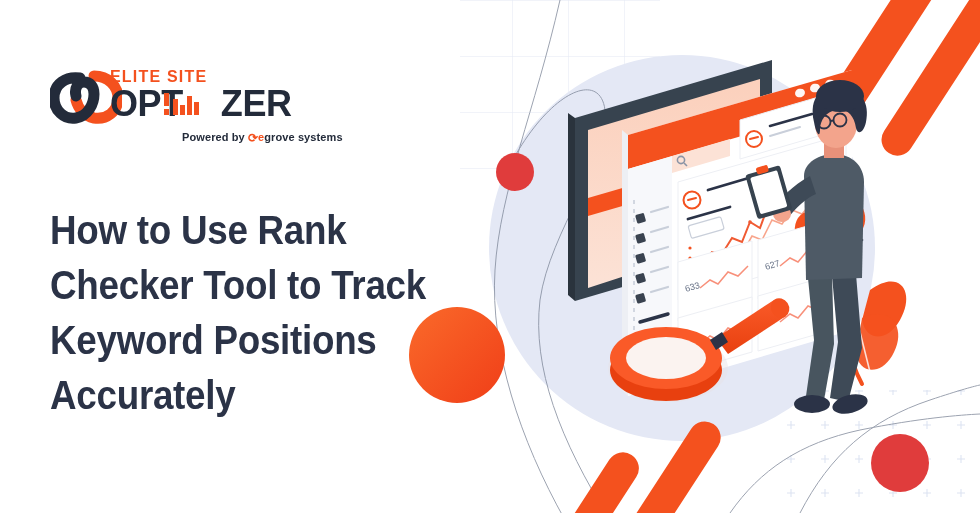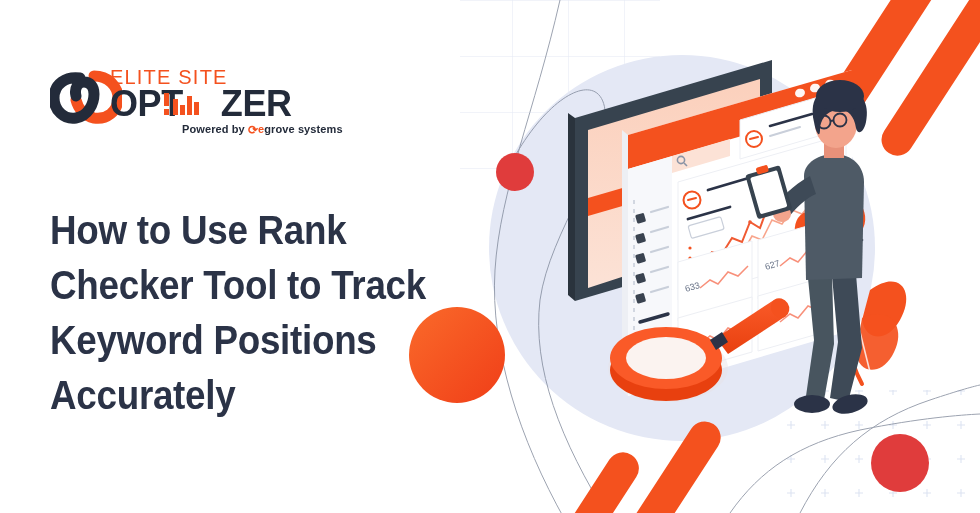--- a/index.html
+++ b/index.html
@@ -34,22 +34,22 @@
     height: 54px;
   }
   .logo-words {
     position: absolute;
     left: 60px;
     top: 0px;
     width: 200px;
   }
   .logo-line1 {
     font-family: "Liberation Sans", sans-serif;
-    font-weight: normal;
-    font-size: 20px;
+    font-weight: bold;
+    font-size: 16px;
     letter-spacing: 1.2px;
     color: #F4511E;
     line-height: 22px;
     white-space: nowrap;
   }
   .logo-line2 {
     position: relative;
     font-family: "Liberation Sans", sans-serif;
     font-weight: bold;
     font-size: 36px;
@@ -68,21 +68,21 @@
   .logo-bars i {
     position: absolute;
     bottom: 0;
     width: 5px;
     background: #F4511E;
     display: block;
   }
   .logo-tagline {
     position: absolute;
     left: 72px;
-    top: 56px;
+    top: 64px;
     font-size: 11px;
     font-weight: bold;
     color: #232B3A;
     white-space: nowrap;
     letter-spacing: 0.1px;
   }
   .logo-tagline .eg-swirl {
     display: inline-block;
     color: #F4511E;
     font-size: 12px;

